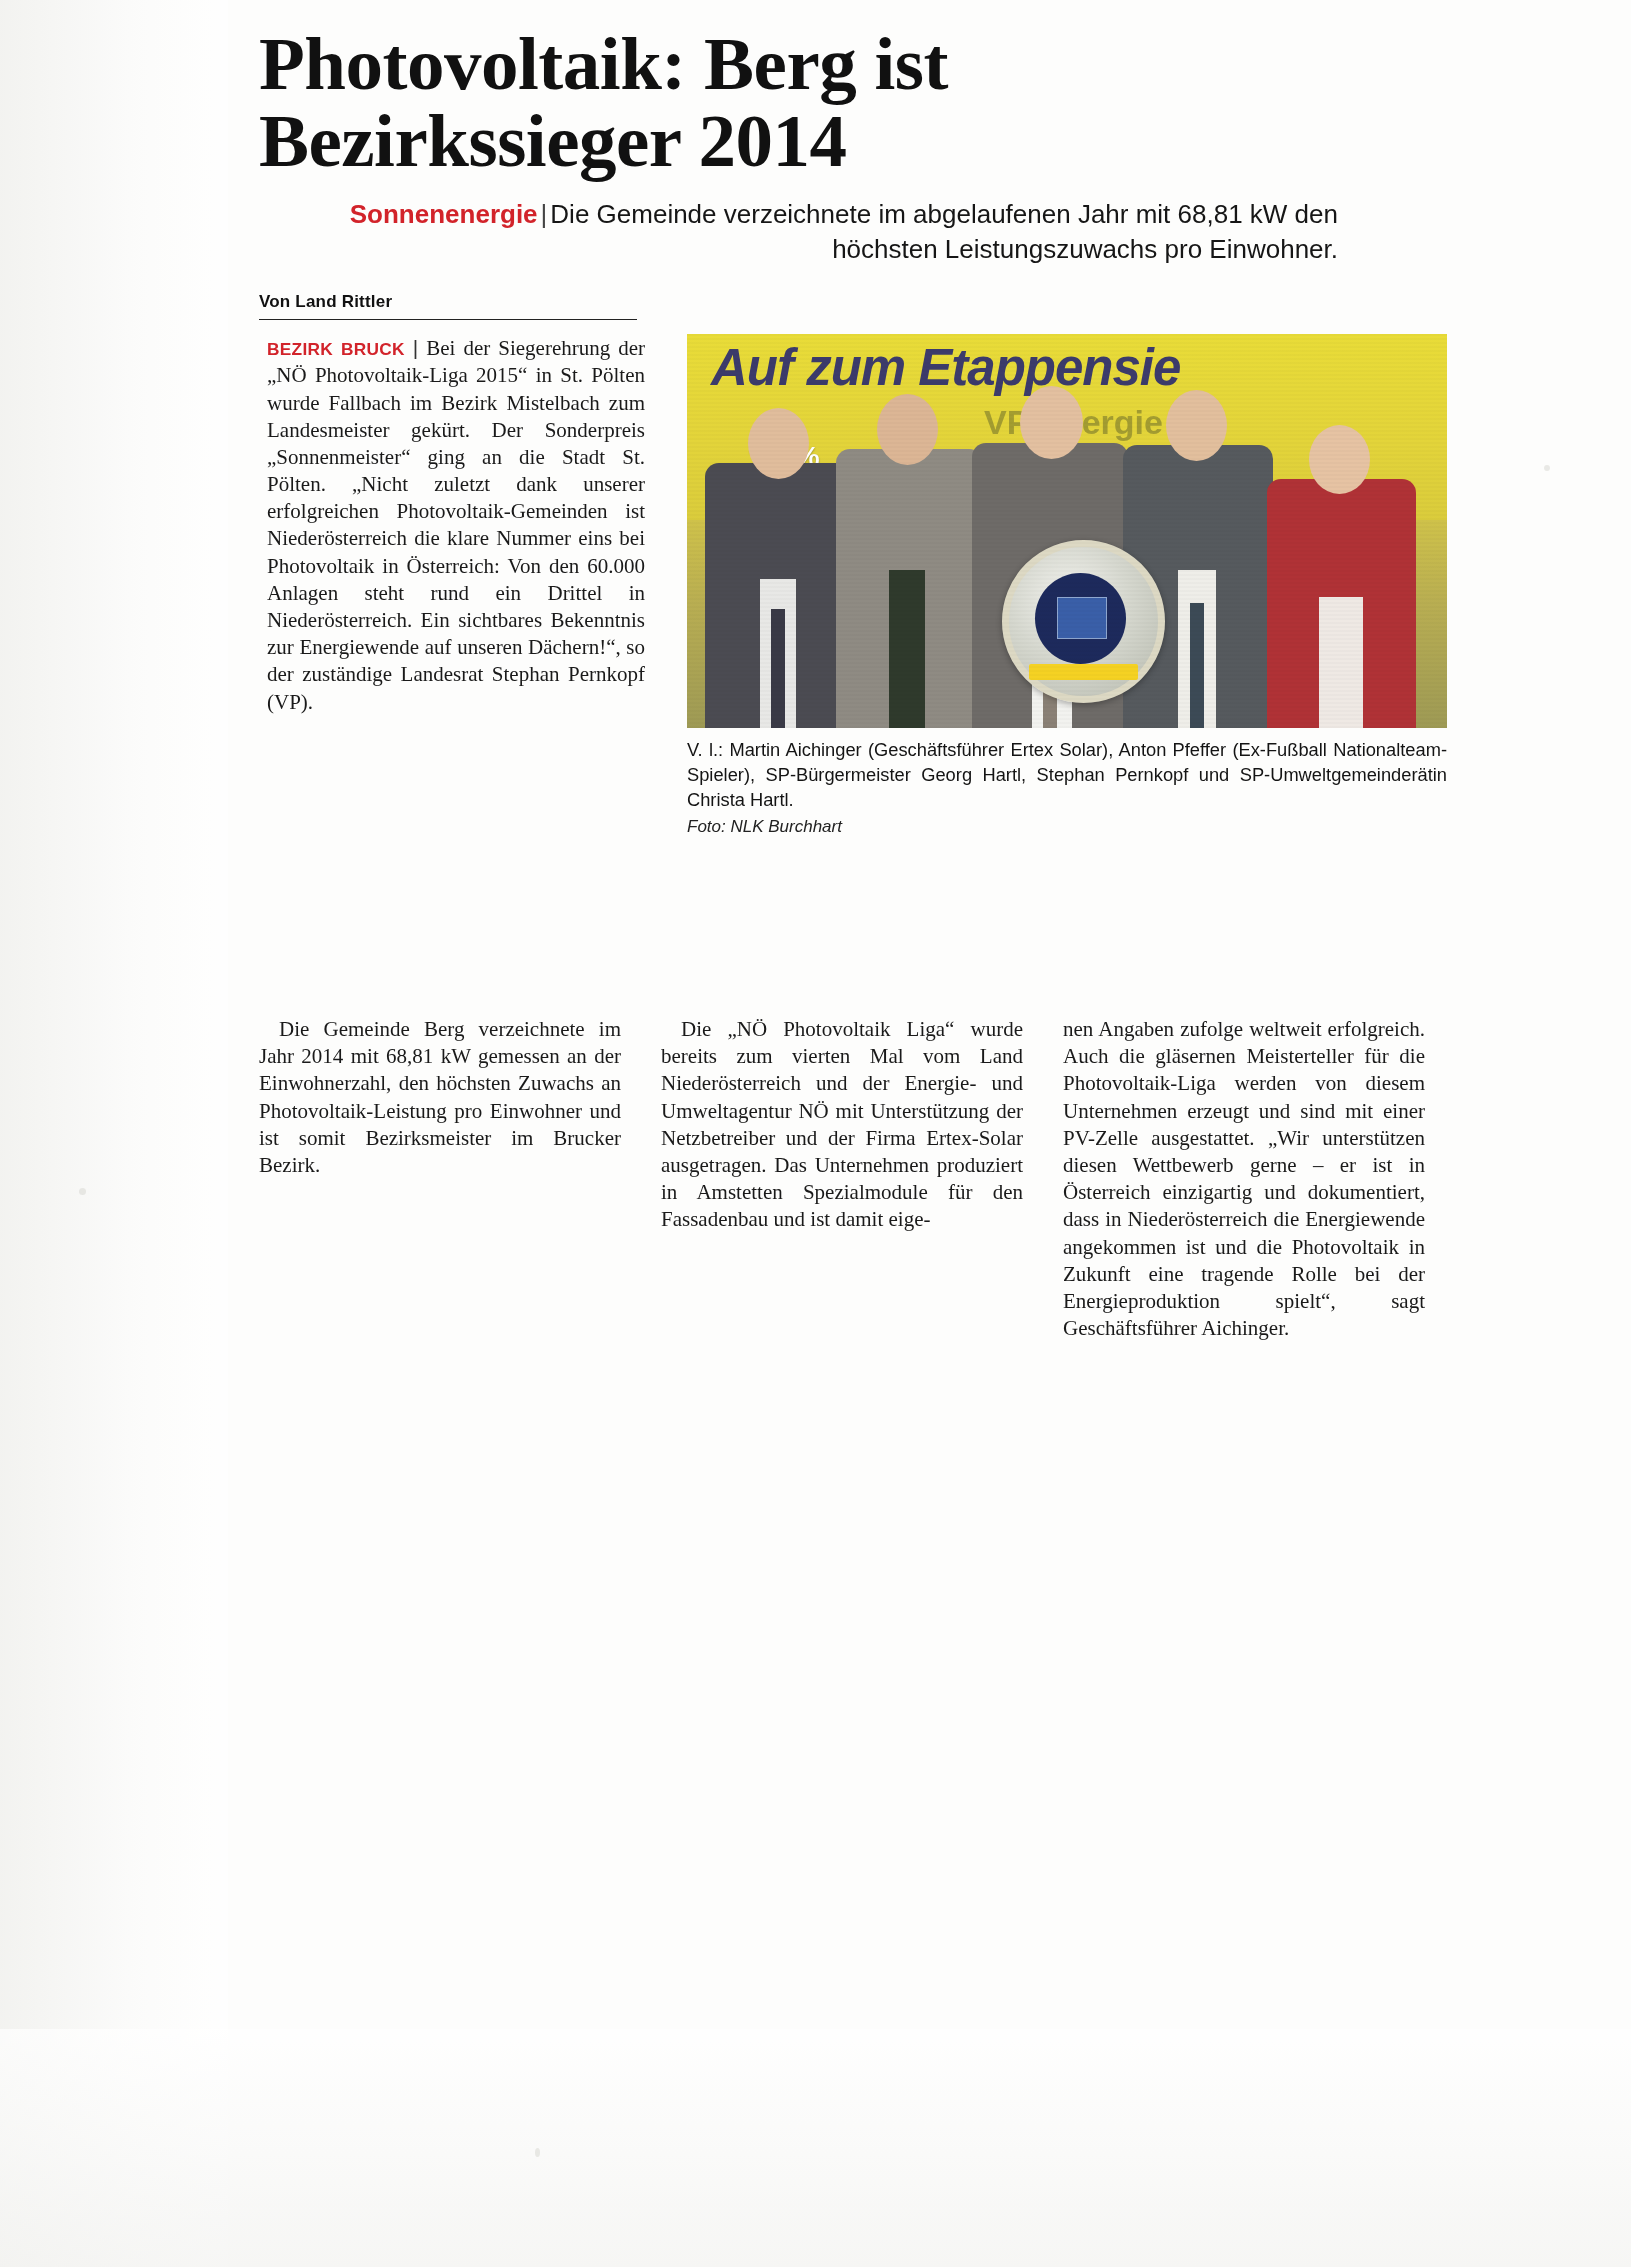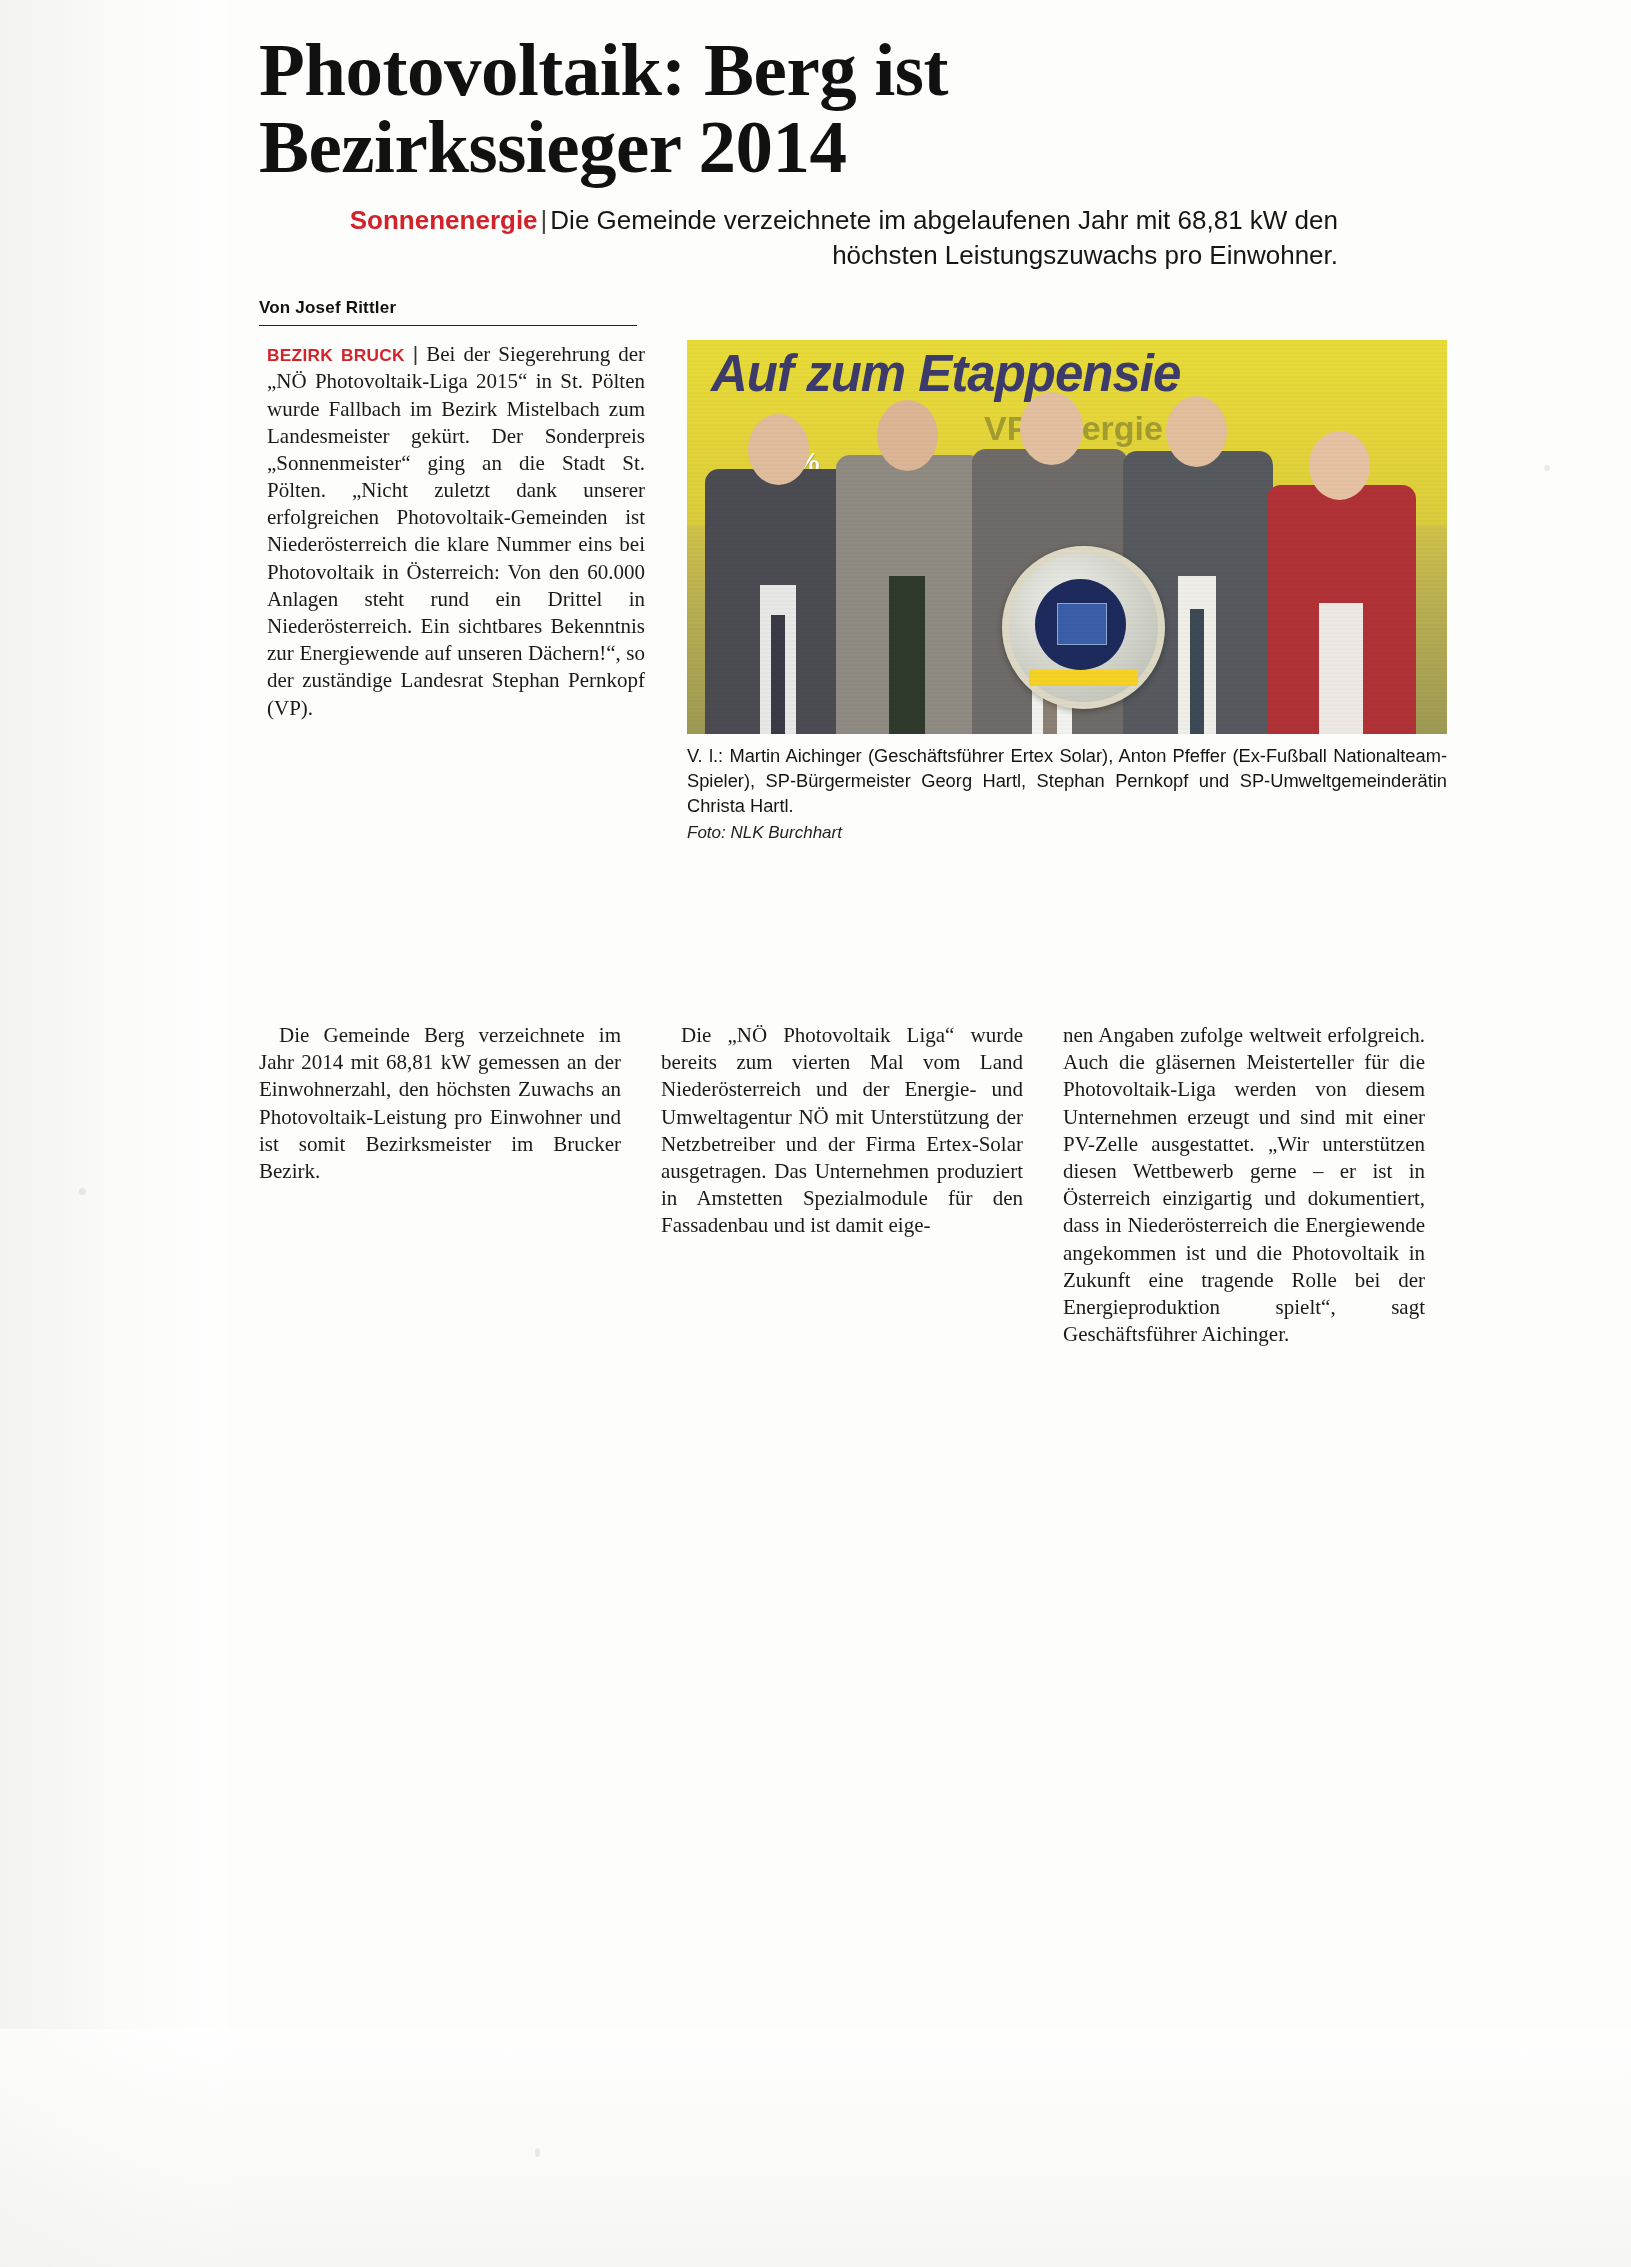--- a/index.html
+++ b/index.html
@@ -33,21 +33,21 @@
     position: absolute;
     left: 0; bottom: 0;
     width: 1632px; height: 238px;
     background: linear-gradient(to top, #f3f3f1 0%, #ffffff 100%);
     opacity: .7;
   }
 
   .article {
     position: absolute;
     left: 259px;
-    top: 32px;
+    top: 26px;
     width: 1188px;
   }
 
   
   .headline {
     font-family: "Liberation Serif", serif;
     font-weight: bold;
     font-size: 75px;
     line-height: 1.02;
     letter-spacing: -0.5px;
@@ -316,21 +316,21 @@
   <h1 class="headline">
     <span>Photovoltaik: Berg ist</span>
     <span class="l2">Bezirkssieger 2014</span>
   </h1>
 
   <div class="deck">
     <span class="kicker">Sonnenenergie</span><span class="bar">|</span><span>Die Gemeinde verzeichnete im abgelaufenen Jahr mit 68,81 kW den höchsten Leistungszuwachs pro Einwohner.</span>
   </div>
 
   <div class="byline-wrap">
-    <div class="byline">Von Josef Rittler</div>
+    <div class="byline">Von Land Rittler</div>
     <div class="byline-rule"></div>
   </div>
 
   <div class="top-zone">
 
     <div class="col-lead">
       <span class="dateline">BEZIRK BRUCK</span>
       <span class="sep">|</span>
       <span>Bei der Siegerehrung der „NÖ Photovoltaik-Liga 2015“ in St. Pölten wurde Fallbach im Bezirk Mistelbach zum Landesmeister gekürt. Der Sonderpreis „Sonnenmeister“ ging an die Stadt St. Pölten. „Nicht zuletzt dank unserer erfolgreichen Photovoltaik-Gemeinden ist Niederösterreich die klare Nummer eins bei Photovoltaik in Österreich: Von den 60.000 Anlagen steht rund ein Drittel in Niederösterreich. Ein sichtbares Bekenntnis zur Energiewende auf unseren Dächern!“, so der zuständige Landesrat Stephan Pernkopf (VP).</span>
     </div>

